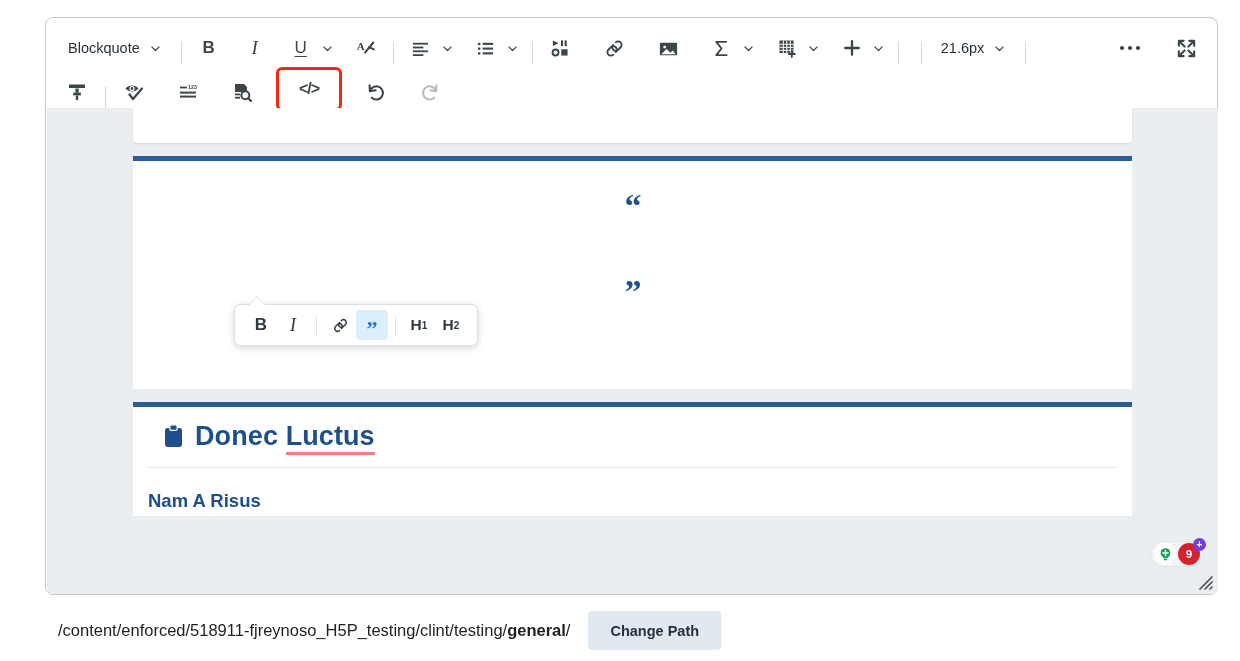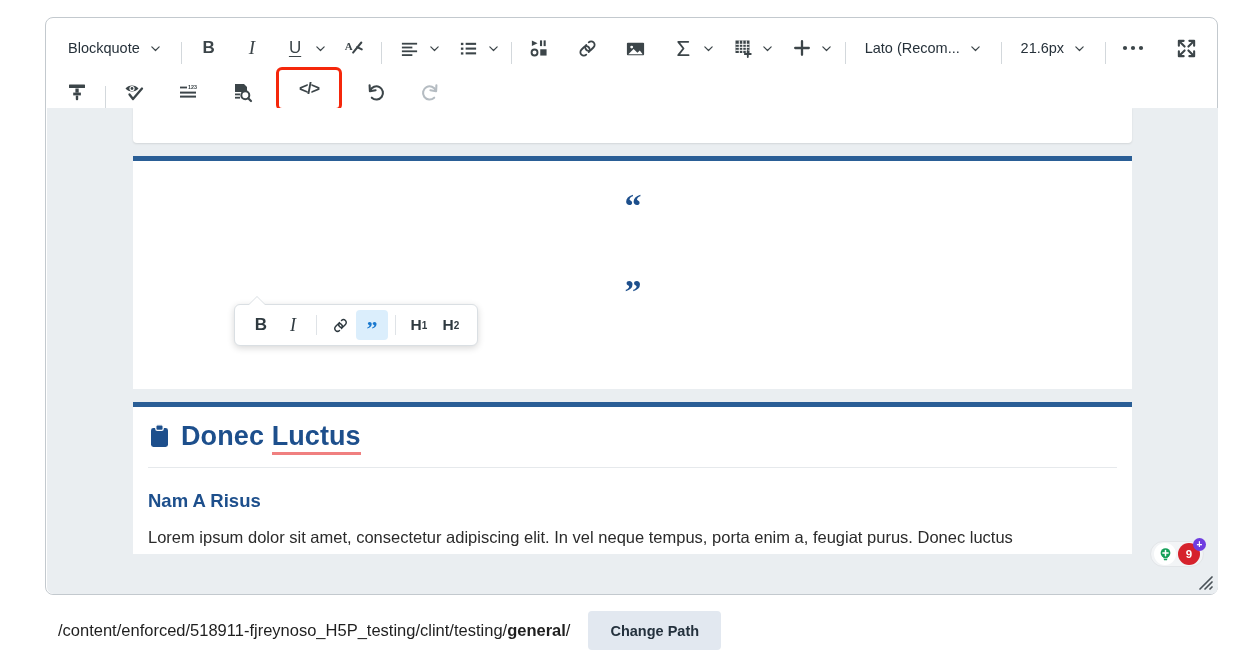--- a/index.html
+++ b/index.html
@@ -125,21 +125,21 @@
   .quote-text .sel {
     background: #cde5c7;
     box-decoration-break: clone;
     -webkit-box-decoration-break: clone;
   }
 
   
   .section-card { background:#fff; width: 999px; margin: 0 auto; padding: 0 0 4px; }
   .sec-head {
     display: flex; align-items: center;
-    padding: 14px 16px 7px;
+    padding: 14px 30px 7px;
   }
   .clip-icon { margin-right: 11px; display:flex; }
   .sec-title {
     font-size: 27px; font-weight: bold; color: #1d4f8c;
     letter-spacing: .1px;
   }
   .misspell {
     border-bottom: 3px solid #f08080;
     padding-bottom: 1px;
   }
@@ -399,28 +399,20 @@
         <div class="tb-btn" style="min-width:16px;">
           <span class="chev">
             <svg width="11" height="11" viewBox="0 0 12 12">
                 <path d="M2 4.2 L6 8.2 L10 4.2" fill="none" stroke="#3c4549" stroke-width="1.3" stroke-linecap="round" stroke-linejoin="round"></path>
               </svg>
           </span>
         </div>
 
         <div class="tb-sep"></div>
 
-        <div class="dd">
-          <span class="tb-label">Lato (Recom...</span>
-          <span class="chev">
-            <svg width="11" height="11" viewBox="0 0 12 12">
-                <path d="M2 4.2 L6 8.2 L10 4.2" fill="none" stroke="#3c4549" stroke-width="1.3" stroke-linecap="round" stroke-linejoin="round"></path>
-              </svg>
-          </span>
-        </div>
 
         <div class="tb-sep"></div>
 
         <div class="dd">
           <span class="tb-label">21.6px</span>
           <span class="chev">
             <svg width="11" height="11" viewBox="0 0 12 12">
                 <path d="M2 4.2 L6 8.2 L10 4.2" fill="none" stroke="#3c4549" stroke-width="1.3" stroke-linecap="round" stroke-linejoin="round"></path>
               </svg>
           </span>
@@ -524,21 +516,20 @@
           <span class="clip-icon">
             <svg width="21" height="25" viewBox="0 0 21 25">
               <rect x="2" y="4" width="17" height="19" rx="2.4" fill="#1d4f8c"></rect>
               <rect x="6.8" y="0.8" width="7.4" height="5.6" rx="1.6" fill="#1d4f8c" stroke="#ffffff" stroke-width="1.3"></rect>
             </svg>
           </span>
           <span class="sec-title"><span>Donec </span><span class="misspell">Luctus</span></span>
         </div>
         <div class="sec-hr"></div>
         <div class="sub-title">Nam A Risus</div>
-        <div class="body-para">Lorem ipsum dolor sit amet, consectetur adipiscing elit. In vel neque tempus, porta enim a, feugiat purus. Donec luctus</div>
       </div>
 
       <div class="gw">
         <div class="gw-bulb">
           <svg width="15" height="15" viewBox="0 0 16 16">
             <circle cx="8" cy="6.4" r="5.2" fill="#16a05a"></circle>
             <rect x="5.6" y="10.6" width="4.8" height="1.5" rx="0.6" fill="#16a05a"></rect>
             <rect x="6.2" y="12.6" width="3.6" height="1.5" rx="0.6" fill="#16a05a"></rect>
             <path d="M8 3.6 V9.2 M5.2 6.4 H10.8" stroke="#fff" stroke-width="1.6" stroke-linecap="round"></path>
           </svg>

